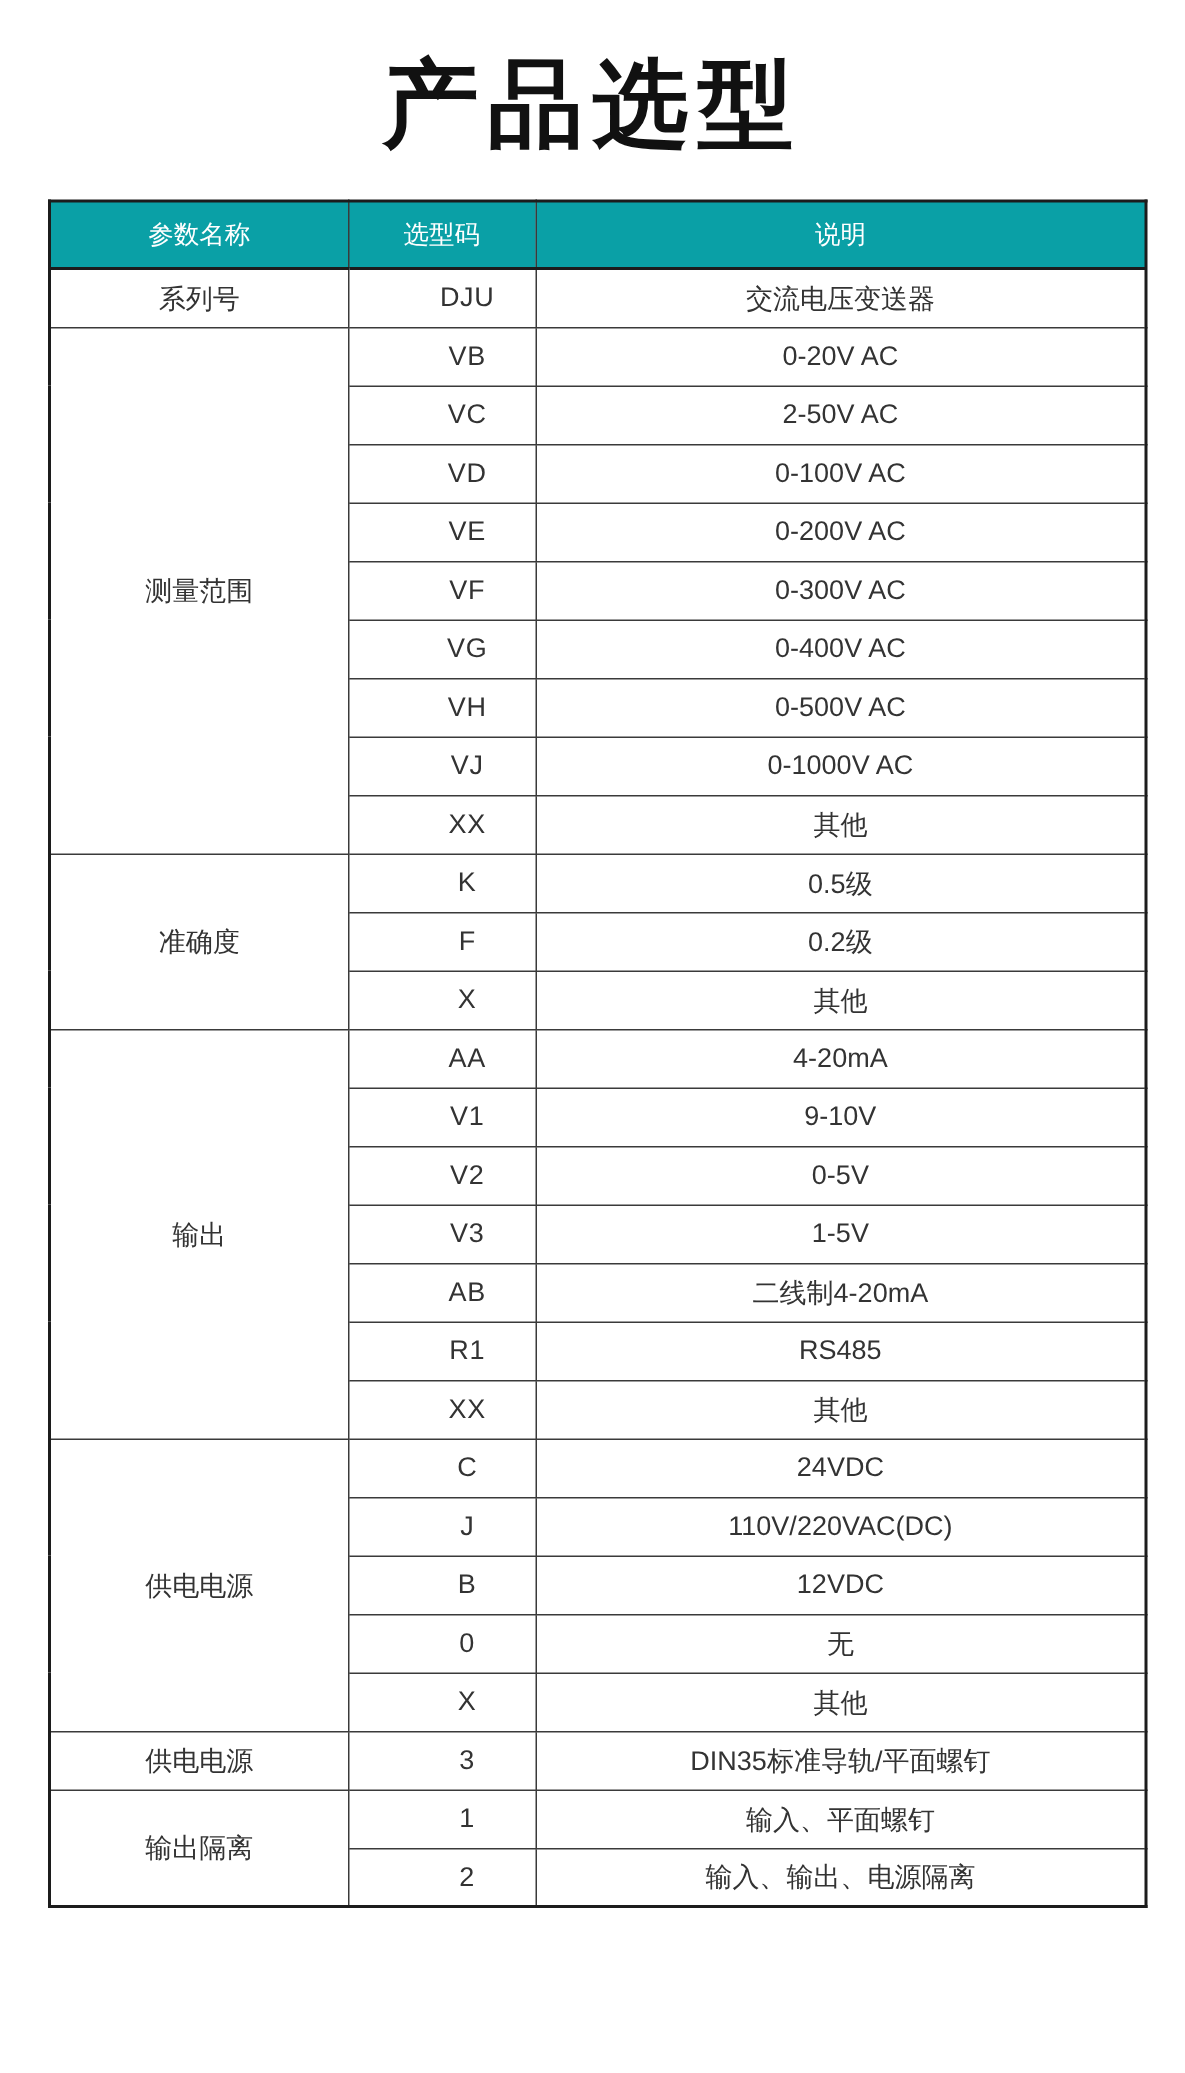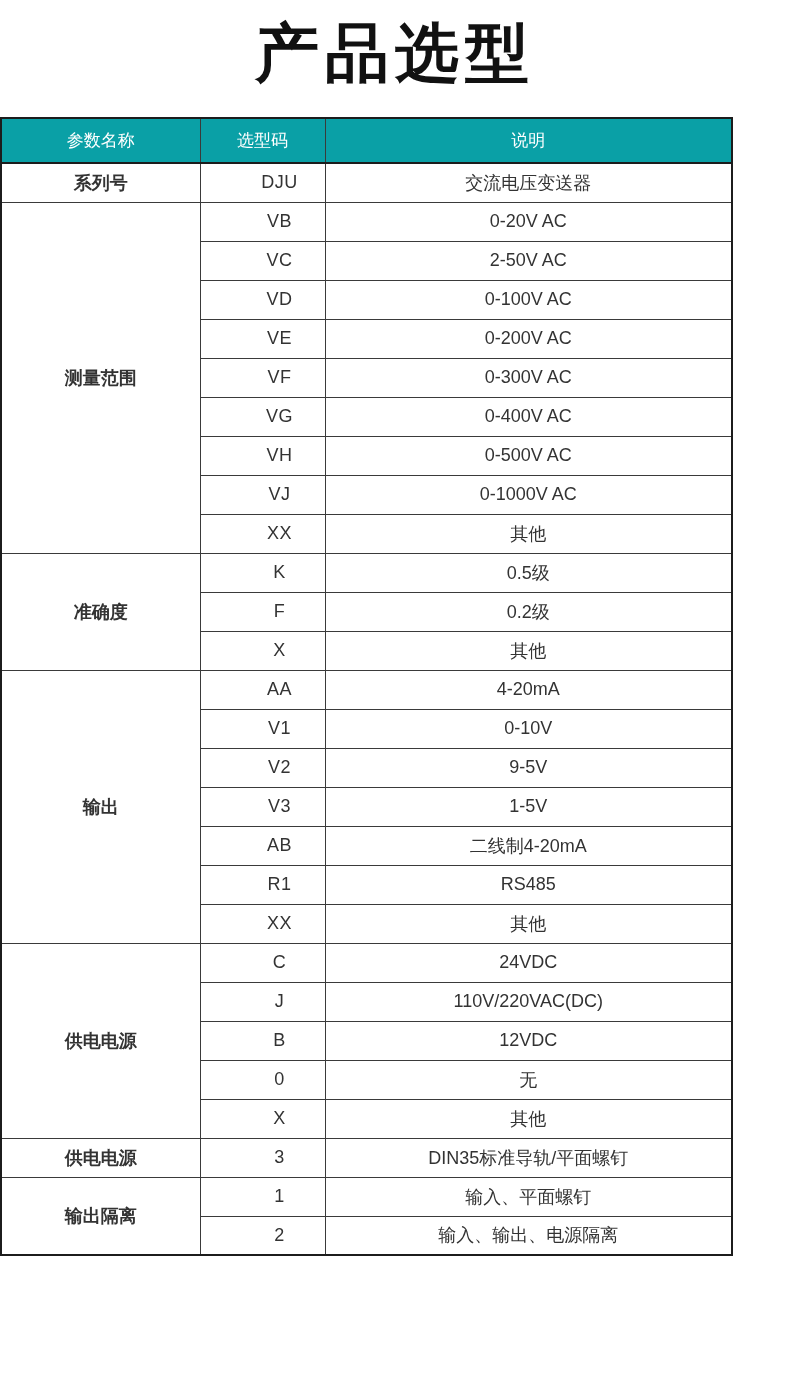--- a/index.html
+++ b/index.html
@@ -17,27 +17,28 @@
     background: var(--page-bg);
     font-family: "Liberation Sans", "DejaVu Sans", sans-serif;
   }
   body { min-height: 1382px; }
   .page-title {
     text-align: center;
     font-size: 64px;
     font-weight: 900;
     color: var(--title-color);
     letter-spacing: 6px;
-    padding-top: 20px;
+    padding-top: 36px;
     margin-bottom: 30px;
     line-height: 1.05;
   }
   table.selection-table {
     border-collapse: collapse;
     table-layout: fixed;
+    margin-left: 32px;
     width: 731px;
     border: 2px solid var(--outer-border);
   }
   .selection-table th,
   .selection-table td {
     border: 1px solid var(--border-color);
     text-align: center;
     vertical-align: middle;
   }
   .selection-table thead th {
@@ -47,21 +48,21 @@
     font-weight: 500;
     height: 45px;
     border-bottom: 2px solid var(--outer-border);
   }
   .selection-table td {
     height: 39px;
     font-size: 18px;
     color: var(--cell-text);
     background: #ffffff;
   }
-  .param-cell { font-size: 18px; font-weight: bold; }
+  .param-cell { font-size: 18px; }
   .code-cell  { letter-spacing: 0.5px; padding-left: 34px; }
   col.c-param { width: 199px; }
   col.c-code  { width: 125px; }
   col.c-desc  { width: 407px; }
 </style>
 </head>
 <body>
 
 <h1 class="page-title">产品选型</h1>
 
@@ -134,25 +135,25 @@
         <td class="code-cell">X</td>
         <td class="desc-cell">其他</td>
       </tr>
       <tr>
         <td class="param-cell" rowspan="7">输出</td>
         <td class="code-cell">AA</td>
         <td class="desc-cell">4-20mA</td>
       </tr>
       <tr>
         <td class="code-cell">V1</td>
-        <td class="desc-cell">0-10V</td>
+        <td class="desc-cell">9-10V</td>
       </tr>
       <tr>
         <td class="code-cell">V2</td>
-        <td class="desc-cell">9-5V</td>
+        <td class="desc-cell">0-5V</td>
       </tr>
       <tr>
         <td class="code-cell">V3</td>
         <td class="desc-cell">1-5V</td>
       </tr>
       <tr>
         <td class="code-cell">AB</td>
         <td class="desc-cell">二线制4-20mA</td>
       </tr>
       <tr>

